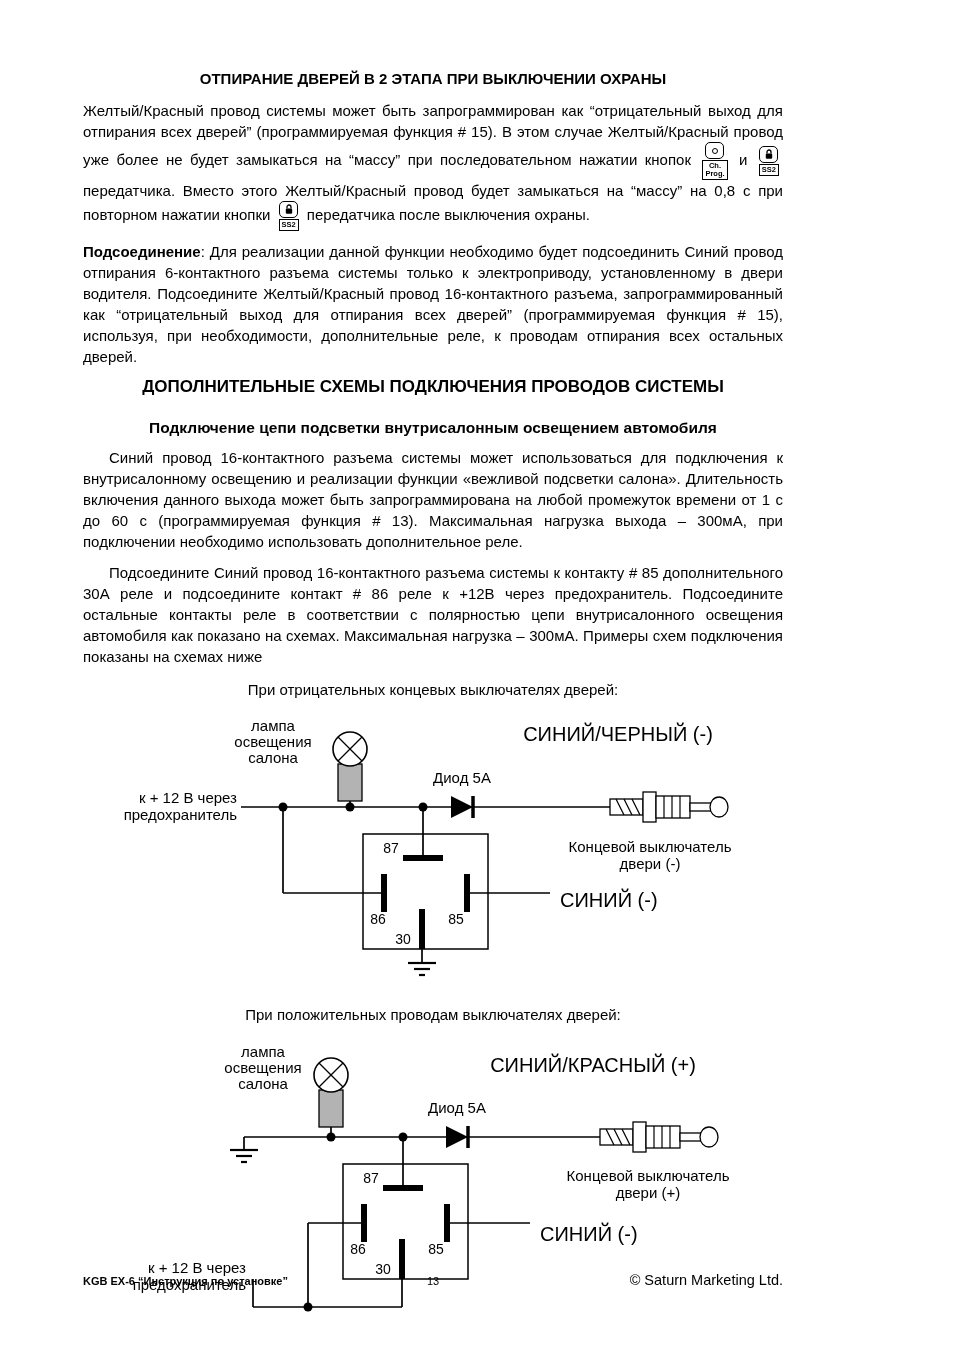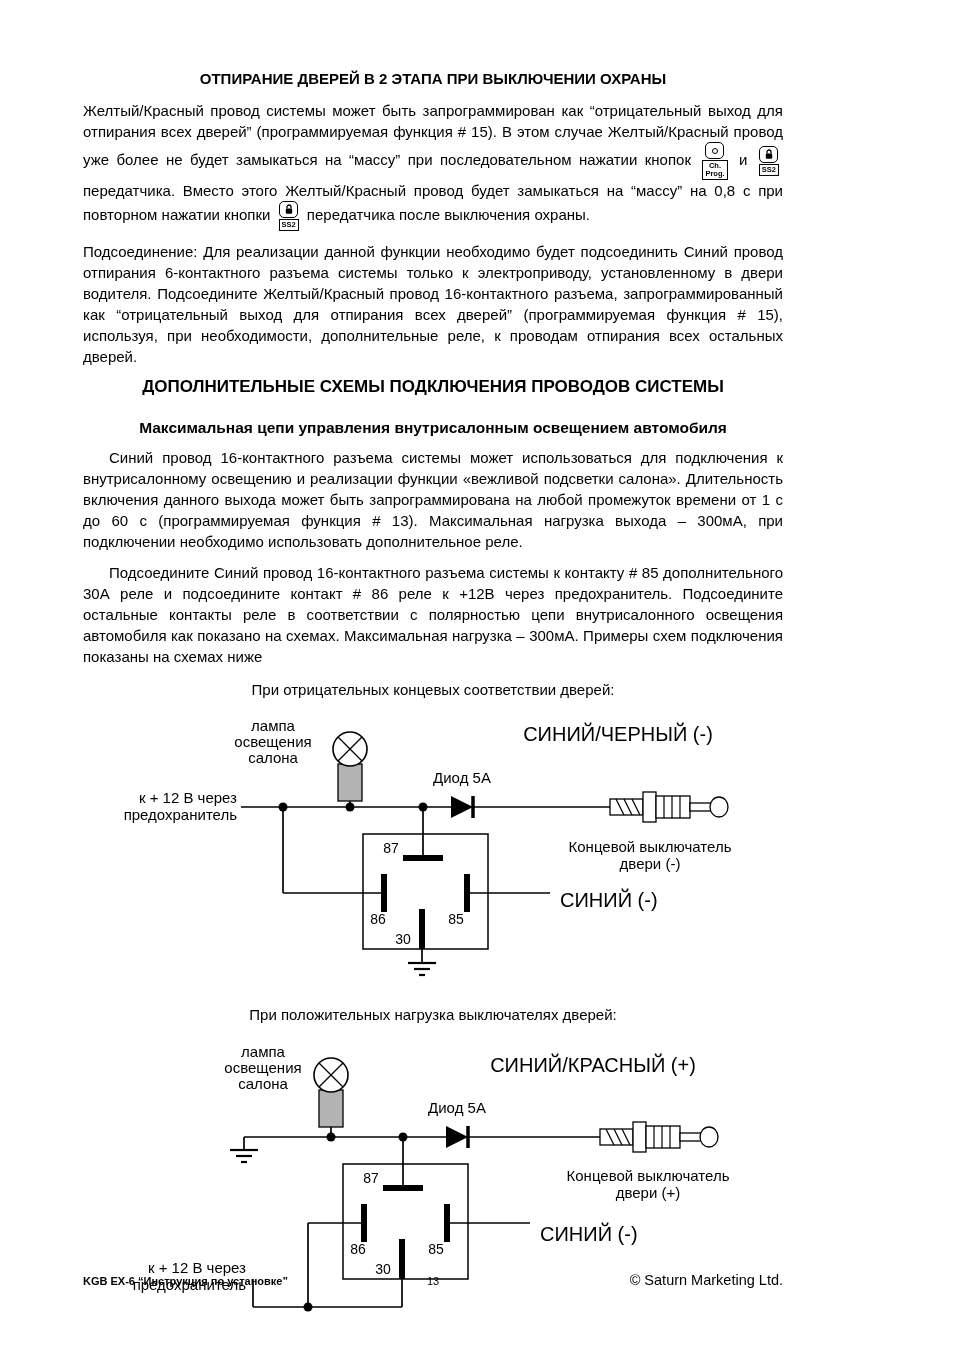--- a/index.html
+++ b/index.html
@@ -9,21 +9,21 @@
     font-family:"Liberation Sans",sans-serif;font-size:15px;color:#000;
     padding:70px 83px 0 83px;
   }
   .h-center{text-align:center;font-weight:bold;}
   .h1{font-size:15px;margin-bottom:13px;}
   .h2{font-size:17px;margin-top:10px;}
   .h3{font-size:15.5px;margin:22px 0 10px 0;}
   p.body{text-align:justify;line-height:21px;margin-bottom:10px;}
   p.indent{text-indent:26px;}
   .caption{text-align:center;line-height:21px;margin-top:12px;}
-  b.lead{font-weight:normal;}
+  b.lead{font-weight:bold;}
 
   
   .tx-icon{display:inline-flex;flex-direction:column;align-items:center;vertical-align:middle;margin:0 4px;}
   .tx-btn{width:19px;height:17px;border:1.4px solid #000;border-radius:5px;display:flex;align-items:center;justify-content:center;background:#fff;}
   .tx-dot{width:6px;height:6px;border:1.3px solid #000;border-radius:50%;display:block;}
   .tx-lbl{border:1px solid #000;font-size:7.5px;font-weight:bold;line-height:8px;padding:1px 2px;margin-top:1px;text-align:center;white-space:nowrap;background:#fff;}
 
   
   .diagram{display:block;margin:4px auto 0 auto;}
   svg text{font-family:"Liberation Sans",sans-serif;fill:#000;}
@@ -86,26 +86,26 @@
       <span class="tx-lbl">SS2</span>
     </span>
     <span>передатчика после выключения охраны.</span>
   </p>
 
   <p class="body">
     <b class="lead">Подсоединение</b><span>: Для реализации данной функции необходимо будет подсоединить Синий провод отпирания 6-контактного разъема системы только к электроприводу, установленному в двери водителя. Подсоедините Желтый/Красный провод 16-контактного разъема, запрограммированный как “отрицательный выход для отпирания всех дверей” (программируемая функция # 15), используя, при необходимости, дополнительные реле, к проводам отпирания всех остальных дверей.</span>
   </p>
 
   <div class="h-center h2">ДОПОЛНИТЕЛЬНЫЕ СХЕМЫ ПОДКЛЮЧЕНИЯ ПРОВОДОВ СИСТЕМЫ</div>
-  <div class="h-center h3">Максимальная цепи управления внутрисалонным освещением автомобиля</div>
+  <div class="h-center h3">Подключение цепи подсветки внутрисалонным освещением автомобиля</div>
 
   <p class="body indent">Синий провод 16-контактного разъема системы может использоваться для подключения к внутрисалонному освещению и реализации функции «вежливой подсветки салона». Длительность включения данного выхода может быть запрограммирована на любой промежуток времени от 1 с до 60 с (программируемая функция # 13). Максимальная нагрузка выхода – 300мА, при подключении необходимо использовать дополнительное реле.</p>
   <p class="body indent">Подсоедините Синий провод 16-контактного разъема системы к контакту # 85 дополнительного 30А реле и подсоедините контакт # 86 реле к +12В через предохранитель. Подсоедините остальные контакты реле в соответствии с полярностью цепи внутрисалонного освещения автомобиля как показано на схемах. Максимальная нагрузка – 300мА. Примеры схем подключения показаны на схемах ниже</p>
 
-  <p class="caption">При отрицательных концевых соответствии дверей:</p>
+  <p class="caption">При отрицательных концевых выключателях дверей:</p>
 
   <svg class="diagram" width="640" height="288" viewBox="0 0 640 288">
     <g>
       <line class="wire" x1="128" y1="103" x2="497" y2="103"></line>
       <line class="wire" x1="170" y1="103" x2="170" y2="189"></line>
       <line class="wire" x1="170" y1="189" x2="268" y2="189"></line>
       <line class="wire" x1="357" y1="189" x2="437" y2="189"></line>
       <line class="wire" x1="310" y1="103" x2="310" y2="151"></line>
       <line class="wire" x1="237" y1="96" x2="237" y2="103"></line>
       <line class="wire" x1="309" y1="245" x2="309" y2="259"></line>
@@ -164,21 +164,21 @@
       <rect class="bar" x="306" y="205" width="6" height="40"></rect>
       <text class="pin" x="278" y="149" text-anchor="middle">87</text>
       <text class="pin" x="265" y="220" text-anchor="middle">86</text>
       <text class="pin" x="343" y="220" text-anchor="middle">85</text>
       <text class="pin" x="290" y="240" text-anchor="middle">30</text>
     </g>
 
     <text class="dbig" x="447" y="203">СИНИЙ (-)</text>
   </svg>
 
-  <p class="caption">При положительных нагрузка выключателях дверей:</p>
+  <p class="caption">При положительных проводам выключателях дверей:</p>
 
   <svg class="diagram" width="640" height="296" viewBox="0 0 640 296">
     <g>
       <line class="wire" x1="131" y1="108" x2="487" y2="108"></line>
       <line class="wire" x1="131" y1="108" x2="131" y2="121"></line>
       <line class="wire" x1="218" y1="98" x2="218" y2="108"></line>
       <line class="wire" x1="290" y1="108" x2="290" y2="156"></line>
       <line class="wire" x1="195" y1="194" x2="248" y2="194"></line>
       <line class="wire" x1="195" y1="194" x2="195" y2="278"></line>
       <line class="wire" x1="337" y1="194" x2="417" y2="194"></line>

